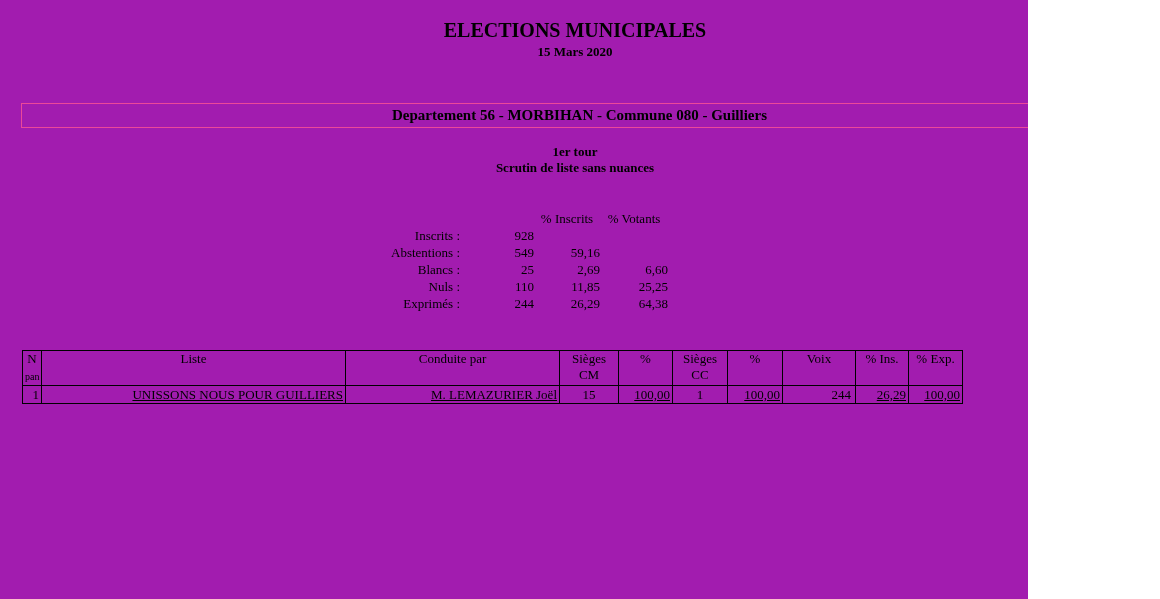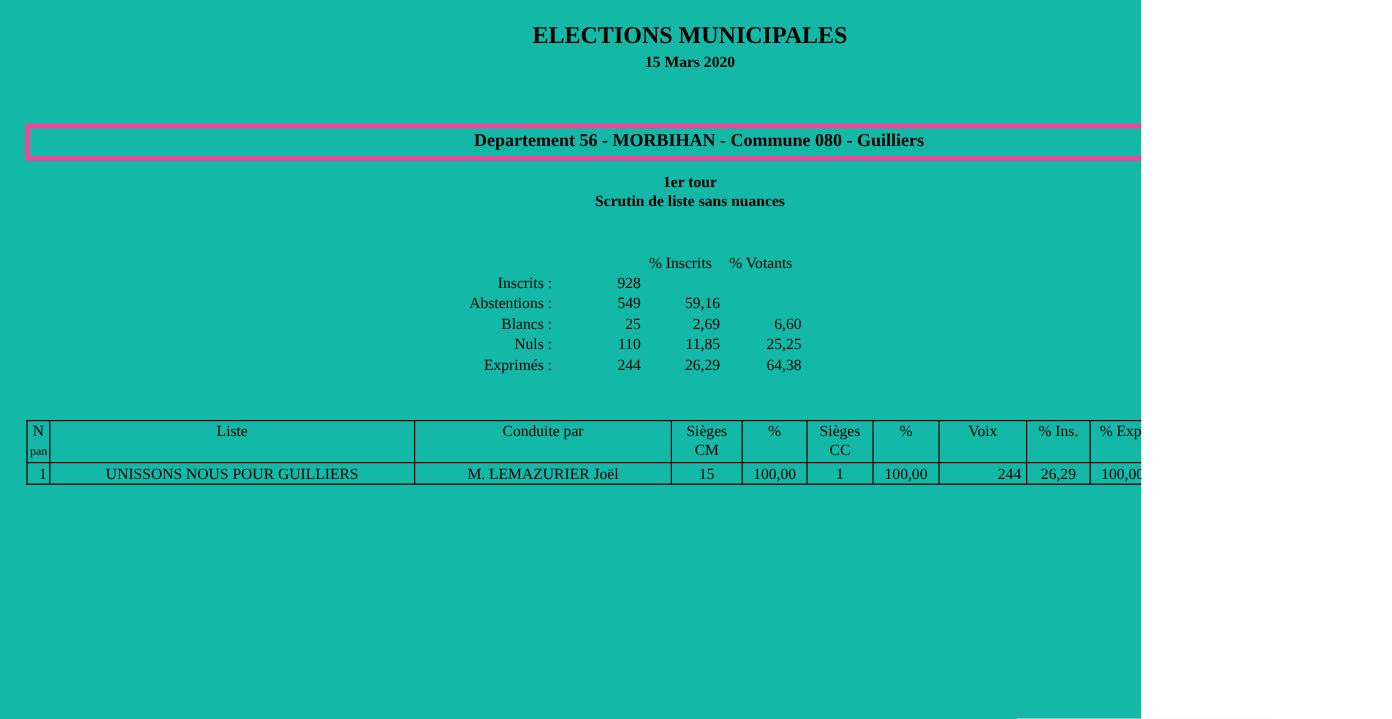--- a/index.html
+++ b/index.html
@@ -2,23 +2,23 @@
 <html><head>
 <meta charset="utf-8">
 <style>
   html, body {
     margin: 0;
     padding: 0;
     background: #fff;
   }
   .page {
     position: relative;
-    width: 951px;
+    width: 1028px;
     height: 599px;
-    background: #14b8a6;
+    background: #a21caf;
     color: #000000;
     font-family: "Liberation Serif", "DejaVu Serif", serif;
     overflow: hidden;
   }
 
   
   .title-block {
     position: absolute;
     top: 18px;
     left: 0;
@@ -36,21 +36,21 @@
     line-height: 19px;
   }
 
   
   .dept-box {
     position: absolute;
     left: 21px;
     top: 103px;
     width: 1115px;
     height: 23px;
-    border: 4px solid #ec4899;
+    border: 1px solid #ec4899;
     text-align: center;
   }
   .dept-box .dept-text {
     font-size: 15px;
     font-weight: bold;
     line-height: 23px;
   }
 
   
   .tour-block {
@@ -112,21 +112,21 @@
   .results th .hline { display: block; }
   .results th:first-child .hline2 {
     font-size: 10px;
     text-align: center;
     margin-top: 2px;
   }
   .results td {
     height: 17px;
     line-height: 17px;
   }
-  .results .al { text-align: center; }
+  .results .al { text-align: right; text-decoration: underline; }
   .results .ar { text-align: right; }
   .results .ac { text-align: center; }
   .results td.ar-pad { text-align: right; padding-right: 4px; }
 </style>
 </head>
 <body>
 
 <div class="page">
 
   <div class="title-block">

